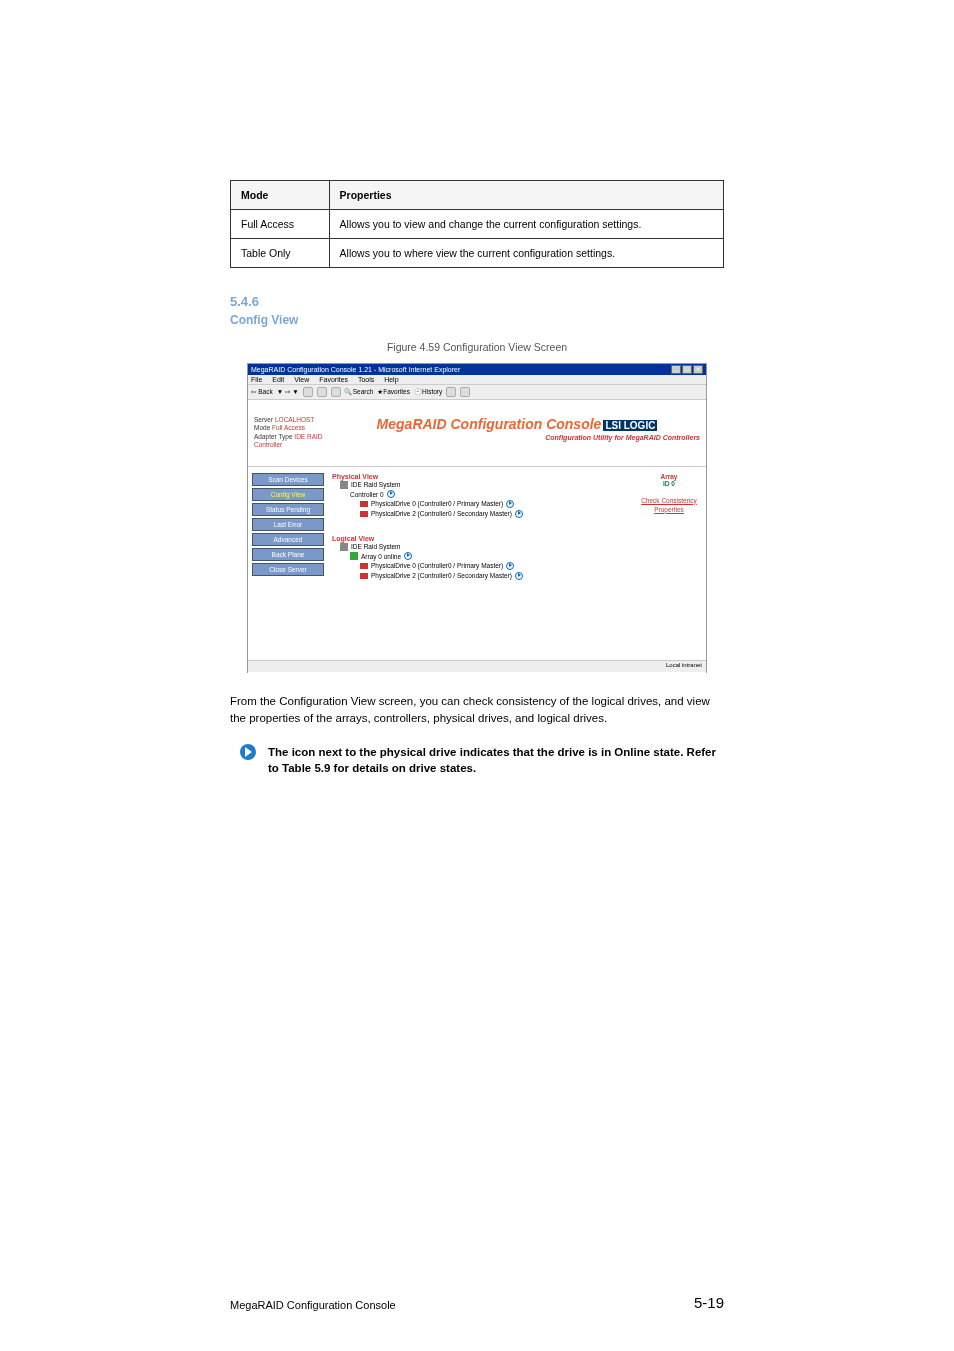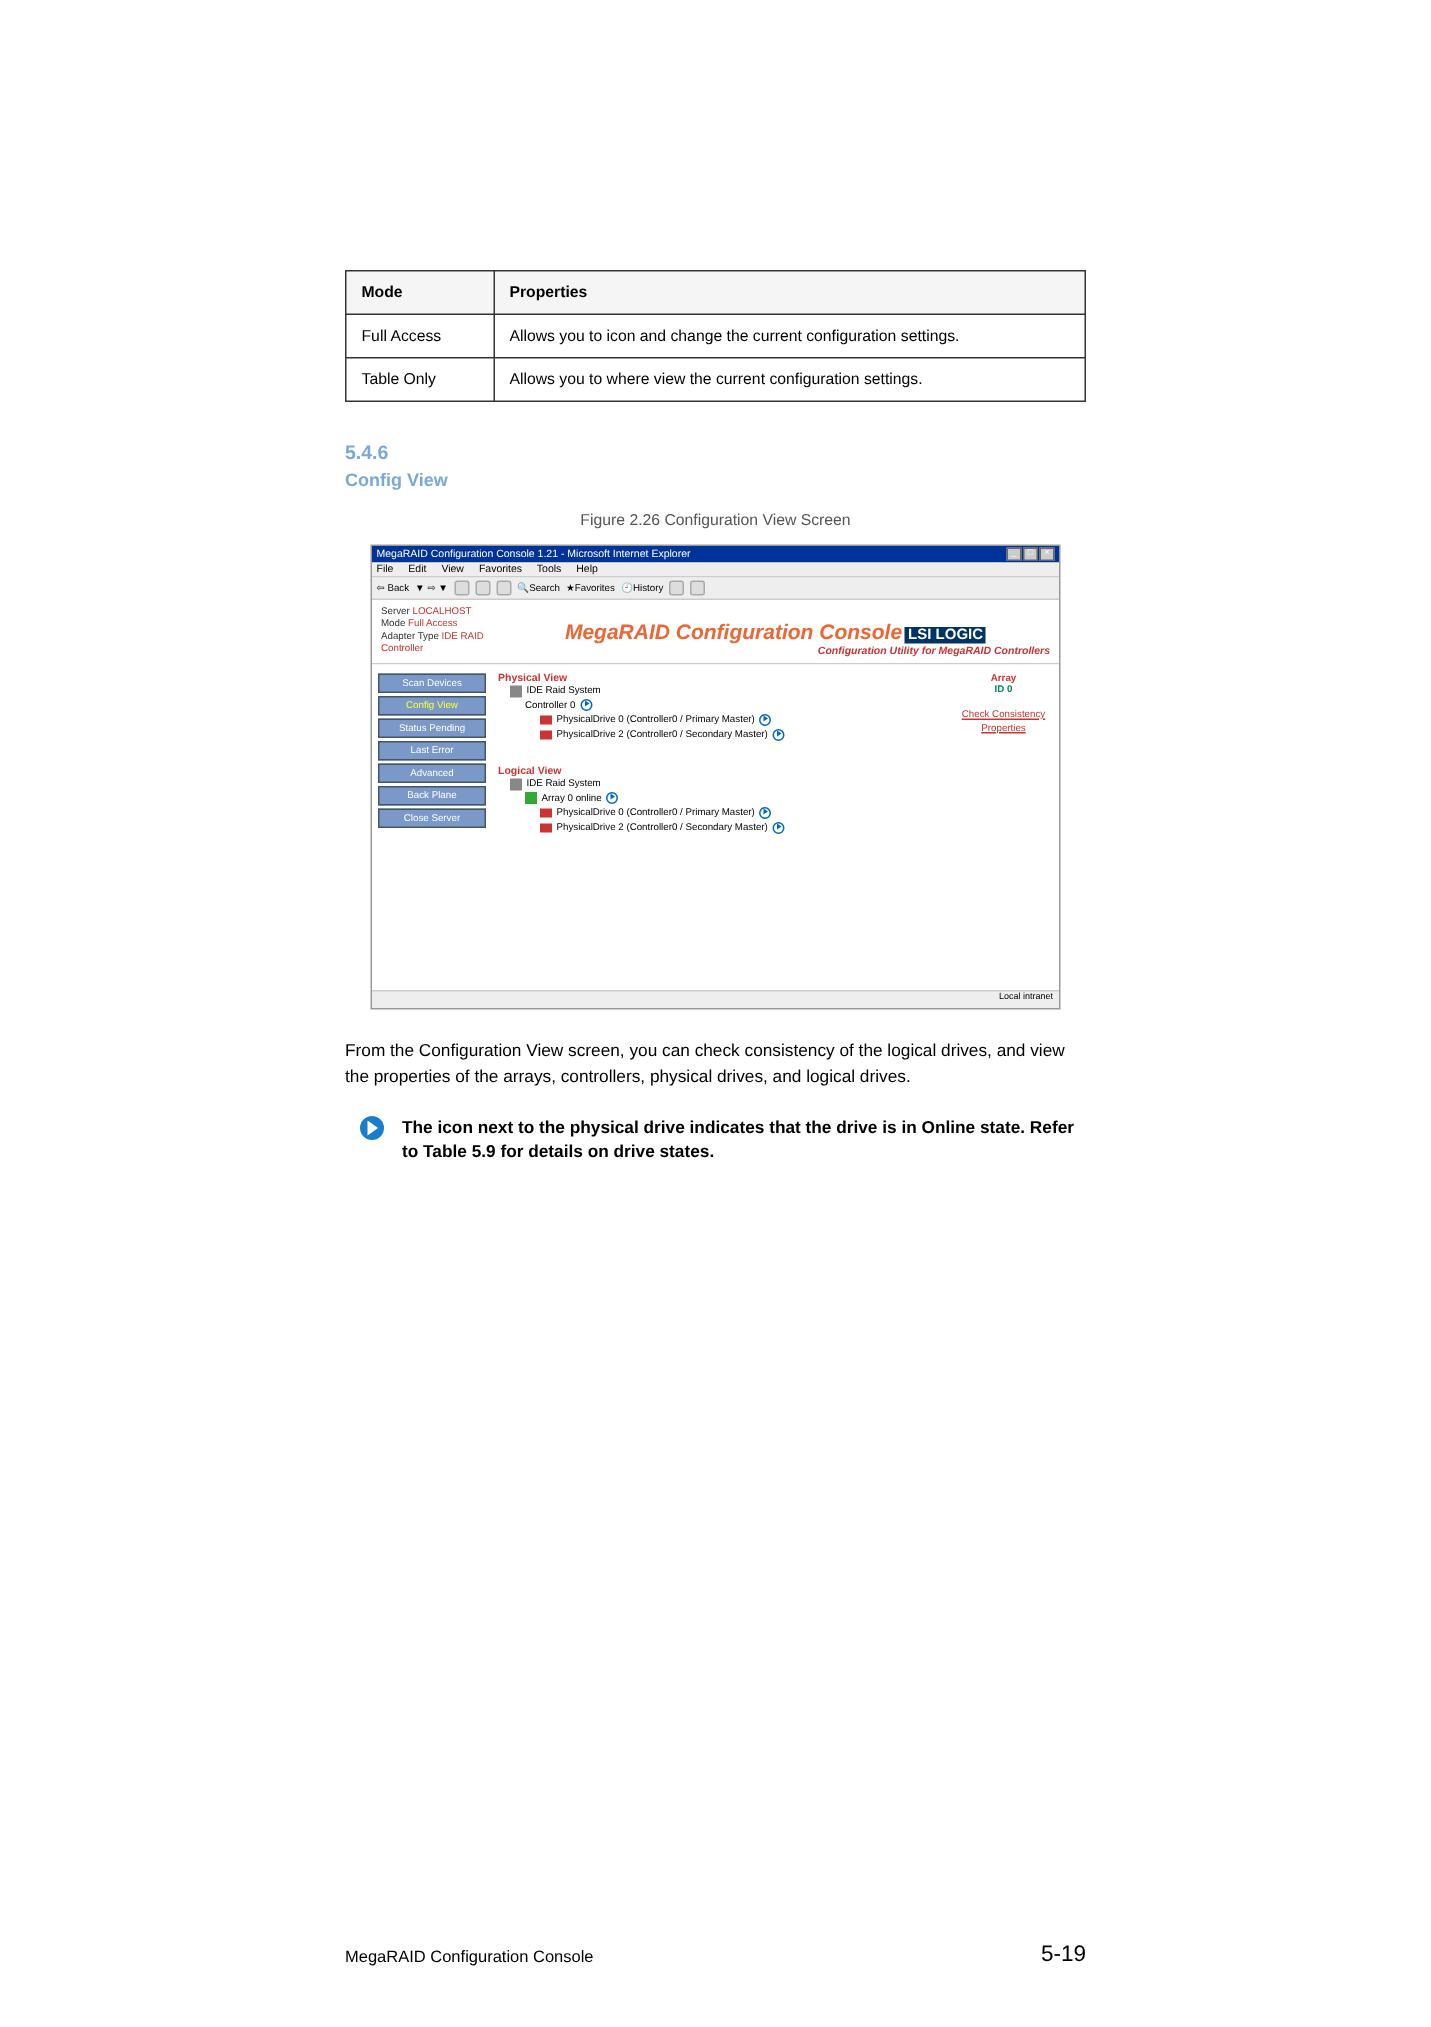--- a/index.html
+++ b/index.html
@@ -87,22 +87,22 @@
     display: flex;
     align-items: center;
     gap: 4px;
   }
   .ss-toolbtn { width: 10px; height: 10px; background: #ddd; border: 1px solid #aaa; border-radius: 2px; }
   .ss-toollabel { font-size: 6.5px; }
   .ss-headerband {
     background: #fff;
     border-bottom: 1px solid #ccc;
     display: flex;
-    align-items: flex-end;
-    padding: 4px 6px;
+    align-items: flex-start;
+    padding: 16px 6px;
   }
   .ss-hostinfo { font-size: 6.5px; line-height: 1.3; width: 80px; }
   .ss-hostlabel { color: #333; }
   .ss-hostval { color: #c33; }
   .ss-megatitle {
     flex: 1;
     text-align: center;
   }
   .ss-megatitle .m1 { font-size: 14px; font-weight: bold; font-style: italic; color: #e63; }
   .ss-megatitle .m2 { font-size: 10px; font-weight: bold; background: #036; color: #fff; padding: 0 2px; margin-left: 2px; }
@@ -184,34 +184,34 @@
   <table class="table">
     <thead>
       <tr>
         <th class="th-col1">Mode</th>
         <th>Properties</th>
       </tr>
     </thead>
     <tbody>
       <tr>
         <td>Full Access</td>
-        <td>Allows you to icon and change the current configuration settings.</td>
+        <td>Allows you to view and change the current configuration settings.</td>
       </tr>
       <tr>
         <td>Table Only</td>
         <td>Allows you to where view the current configuration settings.</td>
       </tr>
     </tbody>
   </table>
 
   <div class="section-num">5.4.6</div>
   <div class="section-title">Config View</div>
 
 
-  <div class="caption">Figure 2.26 Configuration View Screen</div>
+  <div class="caption">Figure 4.59 Configuration View Screen</div>
 
   <div class="screenshot">
     <div class="ss-titlebar">
       <span class="ss-titlebar-text">MegaRAID Configuration Console 1.21 - Microsoft Internet Explorer</span>
       <div class="ss-winbtns">
         <div class="ss-winbtn">_</div>
         <div class="ss-winbtn">□</div>
         <div class="ss-winbtn">×</div>
       </div>
     </div>

